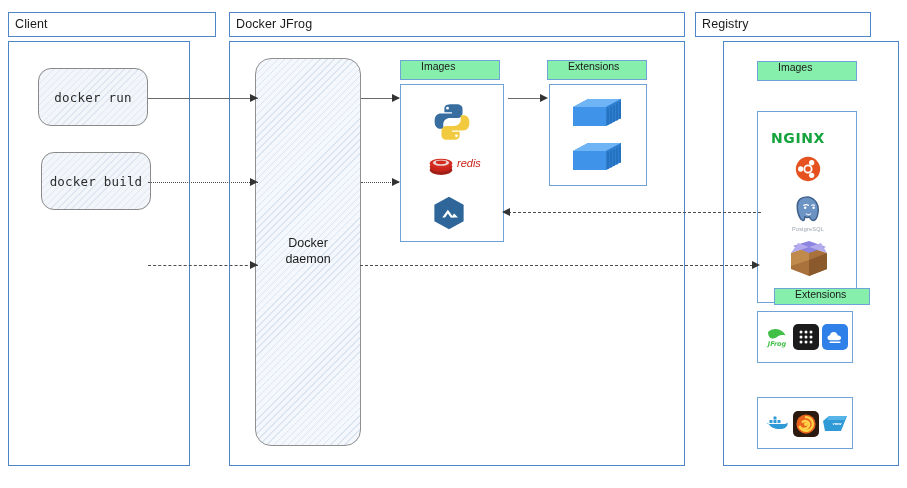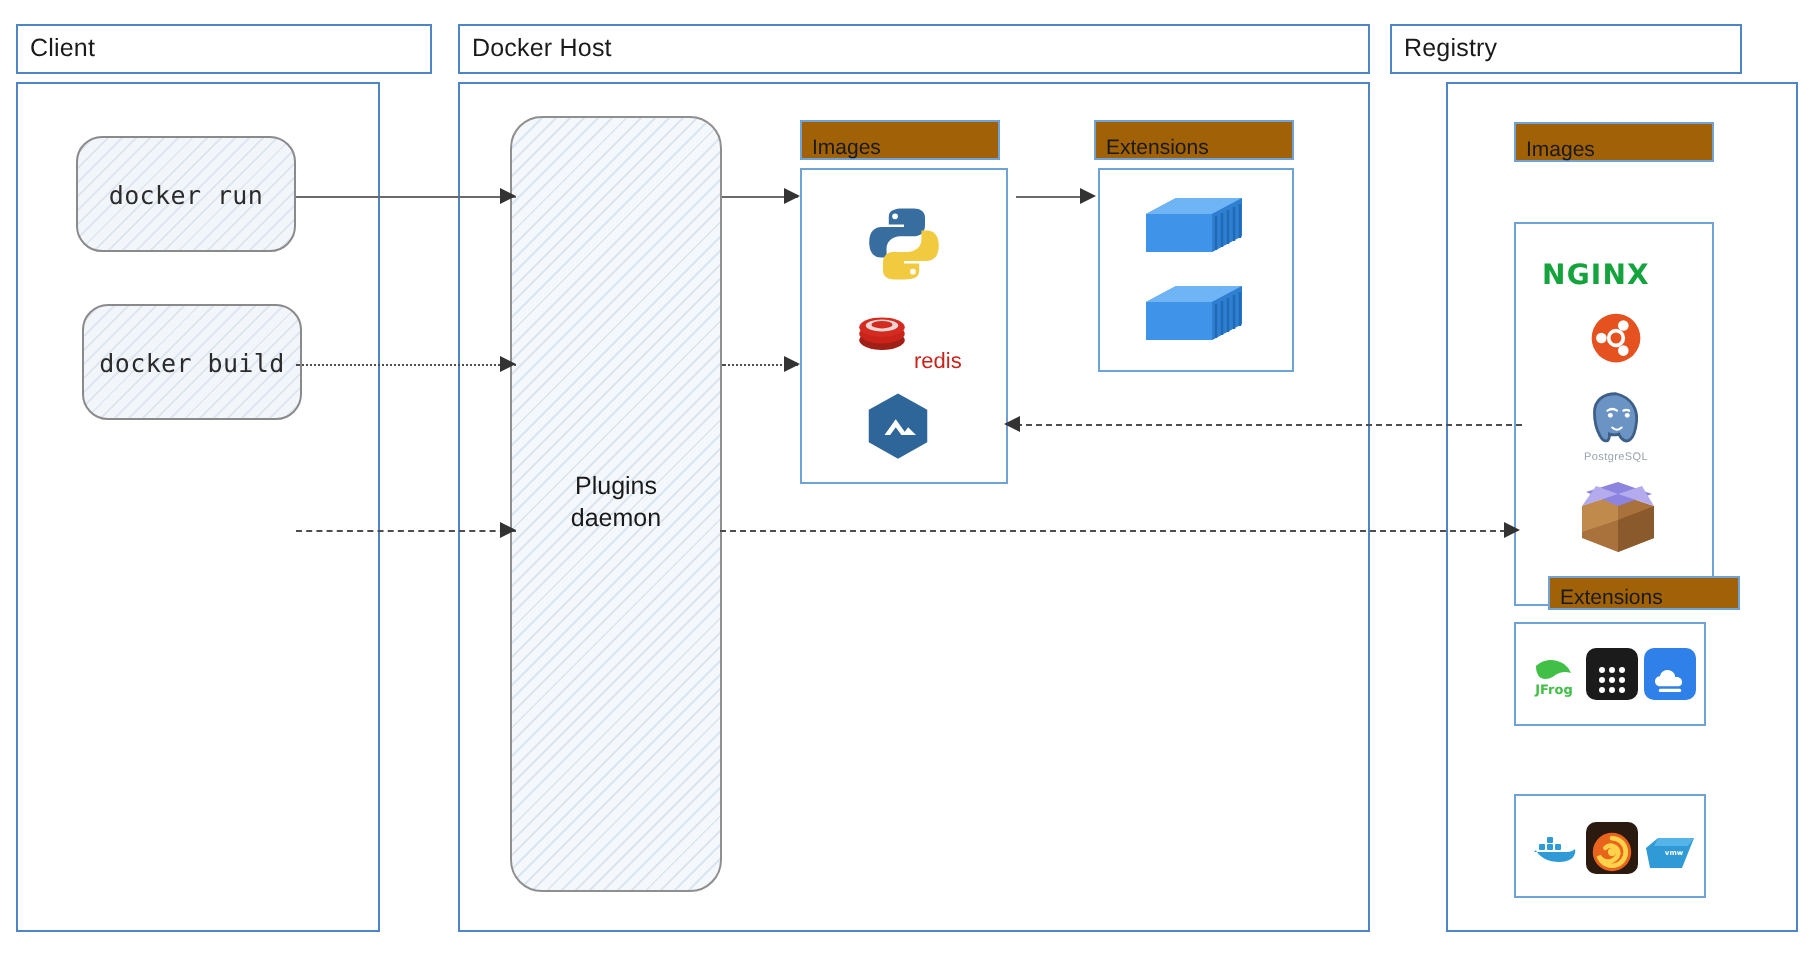--- a/index.html
+++ b/index.html
@@ -25,26 +25,26 @@
   }
   .panel-body{
     position:absolute;
     border:1.6px solid #4d85c6;
     background:#ffffff;
     box-sizing:border-box;
   }
   .sub-title{
     position:absolute;
     border:1.3px solid #6fa3d8;
-    background:#a16207;
+    background:#86efac;
     box-sizing:border-box;
     font-size:10.5px;
     line-height:1;
-    display:flex;align-items:flex-end;
-    padding-left:5px;
+    display:flex;align-items:flex-start;
+    padding-left:20px;
     color:#1a1a1a;
   }
   .sub-body{
     position:absolute;
     border:1.3px solid #6fa3d8;
     background:#ffffff;
     box-sizing:border-box;
   }
 
   
@@ -88,22 +88,23 @@
   .line.dashed{border-top-style:dashed;border-top-width:1.6px;}
   .arrowR,.arrowL{position:absolute;width:0;height:0;}
   .arrowR{border-top:4.5px solid transparent;border-bottom:4.5px solid transparent;border-left:8px solid #333;}
   .arrowL{border-top:4.5px solid transparent;border-bottom:4.5px solid transparent;border-right:8px solid #333;}
 
   
   .icon{position:absolute;display:block;}
   .icon-tile{
     position:absolute;
     width:26px;height:26px;border-radius:5px;
-    display:flex;align-items:flex-end;justify-content:center;
+    display:flex;align-items:center;justify-content:center;
     overflow:hidden;
+    font-style:italic;
   }
   .nginx-word{
     position:absolute;
     font-family:"DejaVu Sans","Liberation Sans",sans-serif;
     font-weight:bold;
     font-size:14px;
     color:#14a33c;
     letter-spacing:.6px;
   }
   .pg-word{
@@ -126,27 +127,27 @@
   <div class="panel-body" style="left:8px;top:41px;width:182px;height:425px;"></div>
 
   <div class="cmd" style="left:38px;top:68px;">
     <span>docker run</span>
   </div>
   <div class="cmd" style="left:41px;top:152px;">
     <span>docker build</span>
   </div>
 
   <div class="panel-title" style="left:229px;top:12px;width:456px;height:25px;">
-    <span>Docker Host</span>
+    <span>Docker JFrog</span>
   </div>
   <div class="panel-body" style="left:229px;top:41px;width:456px;height:425px;"></div>
 
   <div class="daemon">
     <div>
-      <span>Plugins</span><br>
+      <span>Docker</span><br>
       <span>daemon</span>
     </div>
   </div>
 
   <div class="sub-title" style="left:400px;top:60px;width:100px;height:20px;">
     <span>Images</span>
   </div>
   <div class="sub-body" style="left:400px;top:84px;width:104px;height:158px;">
 
     <span class="icon" style="left:30px;top:16px;width:42px;height:42px;">
@@ -158,21 +159,21 @@
 
     <span class="icon" style="left:27px;top:68px;width:26px;height:26px;">
       <svg width="26" height="26" viewBox="0 0 64 64">
         <ellipse cx="32" cy="42" rx="28" ry="12" fill="#a02018"></ellipse>
         <ellipse cx="32" cy="34" rx="28" ry="12" fill="#c9231a"></ellipse>
         <ellipse cx="32" cy="26" rx="28" ry="12" fill="#d42b20"></ellipse>
         <ellipse cx="32" cy="24" rx="20" ry="7.5" fill="#f2f2f2" opacity=".85"></ellipse>
         <ellipse cx="32" cy="23" rx="13" ry="4.6" fill="#d42b20"></ellipse>
       </svg>
     </span>
-    <span style="position:absolute;left:56px;top:90px;font-size:11px;color:#c9231a;font-family:'Liberation Sans',sans-serif;">redis</span>
+    <span style="position:absolute;left:56px;top:72px;font-size:11px;color:#c9231a;font-family:'Liberation Sans',sans-serif;font-style:italic;">redis</span>
 
     <span class="icon" style="left:30px;top:110px;width:36px;height:36px;">
       <svg width="36" height="36" viewBox="0 0 64 64">
         <polygon points="32,3 58,17.5 58,46.5 32,61 6,46.5 6,17.5" fill="#2f6699"></polygon>
         <path d="M20 40 L30 26 L40 40 L35 40 L30 33 L25 40 Z" fill="#ffffff"></path>
         <path d="M36 40 L41 33 L48 40 Z" fill="#ffffff"></path>
       </svg>
     </span>
   </div>
 

